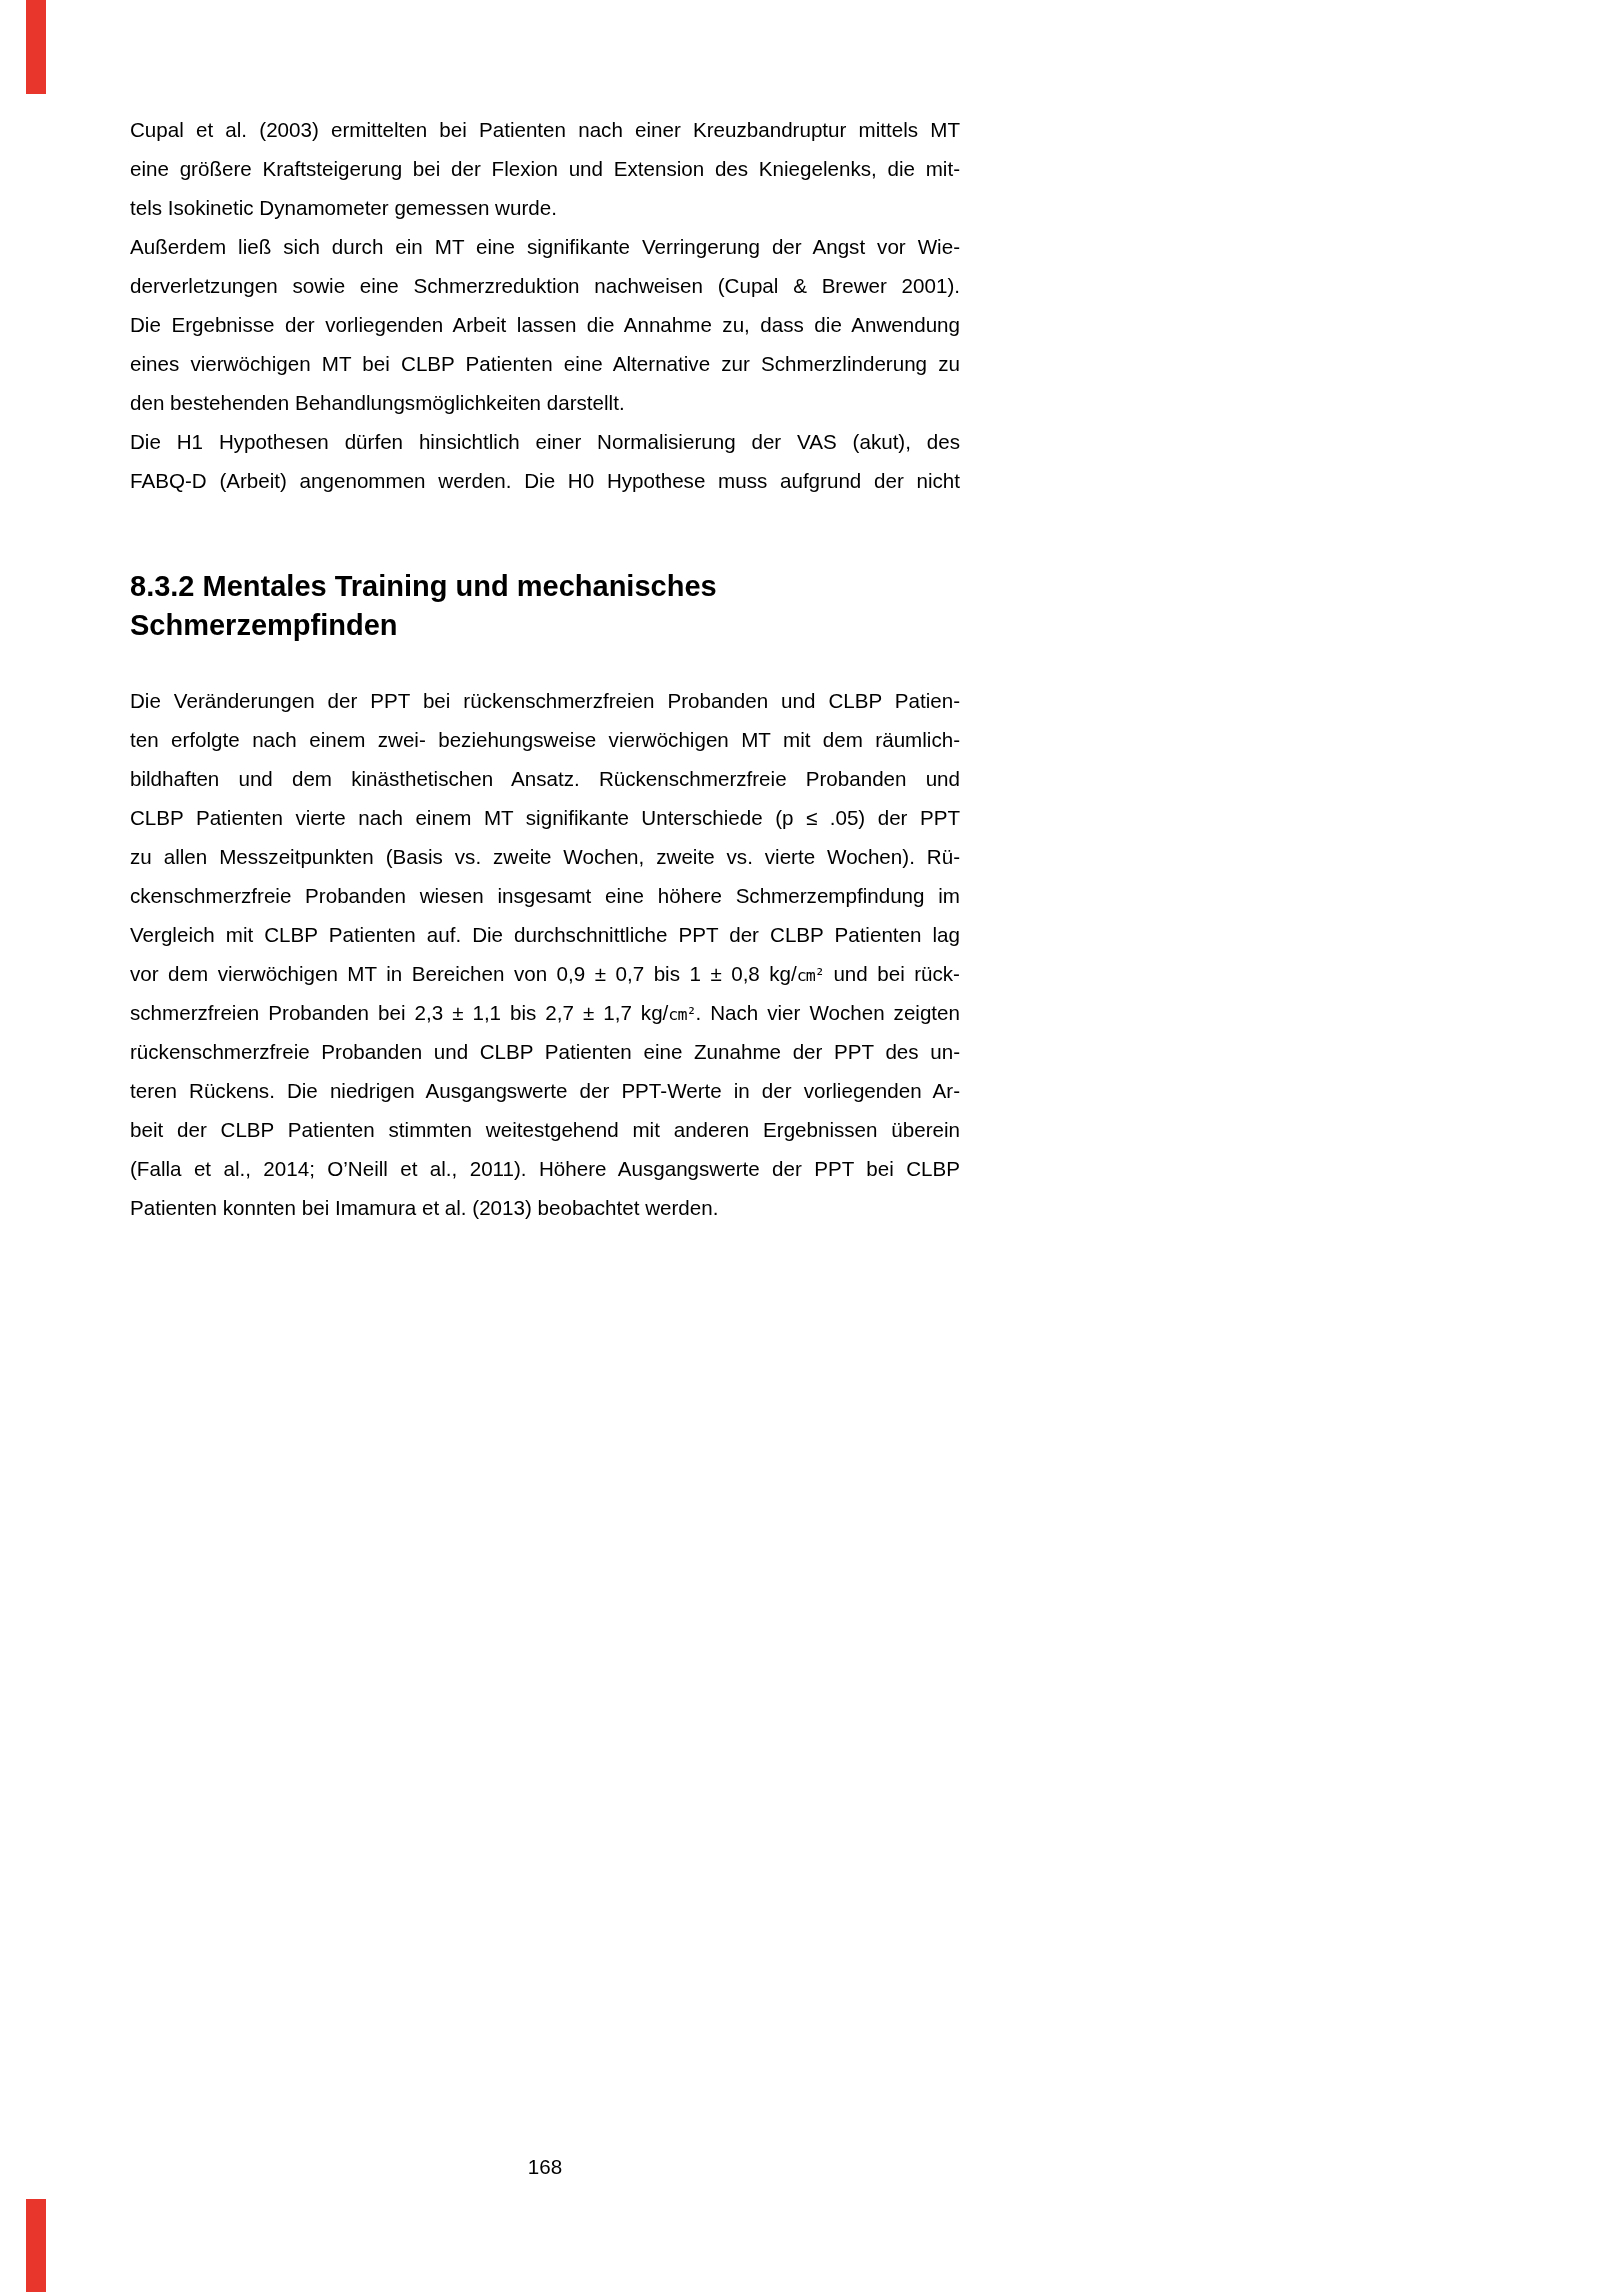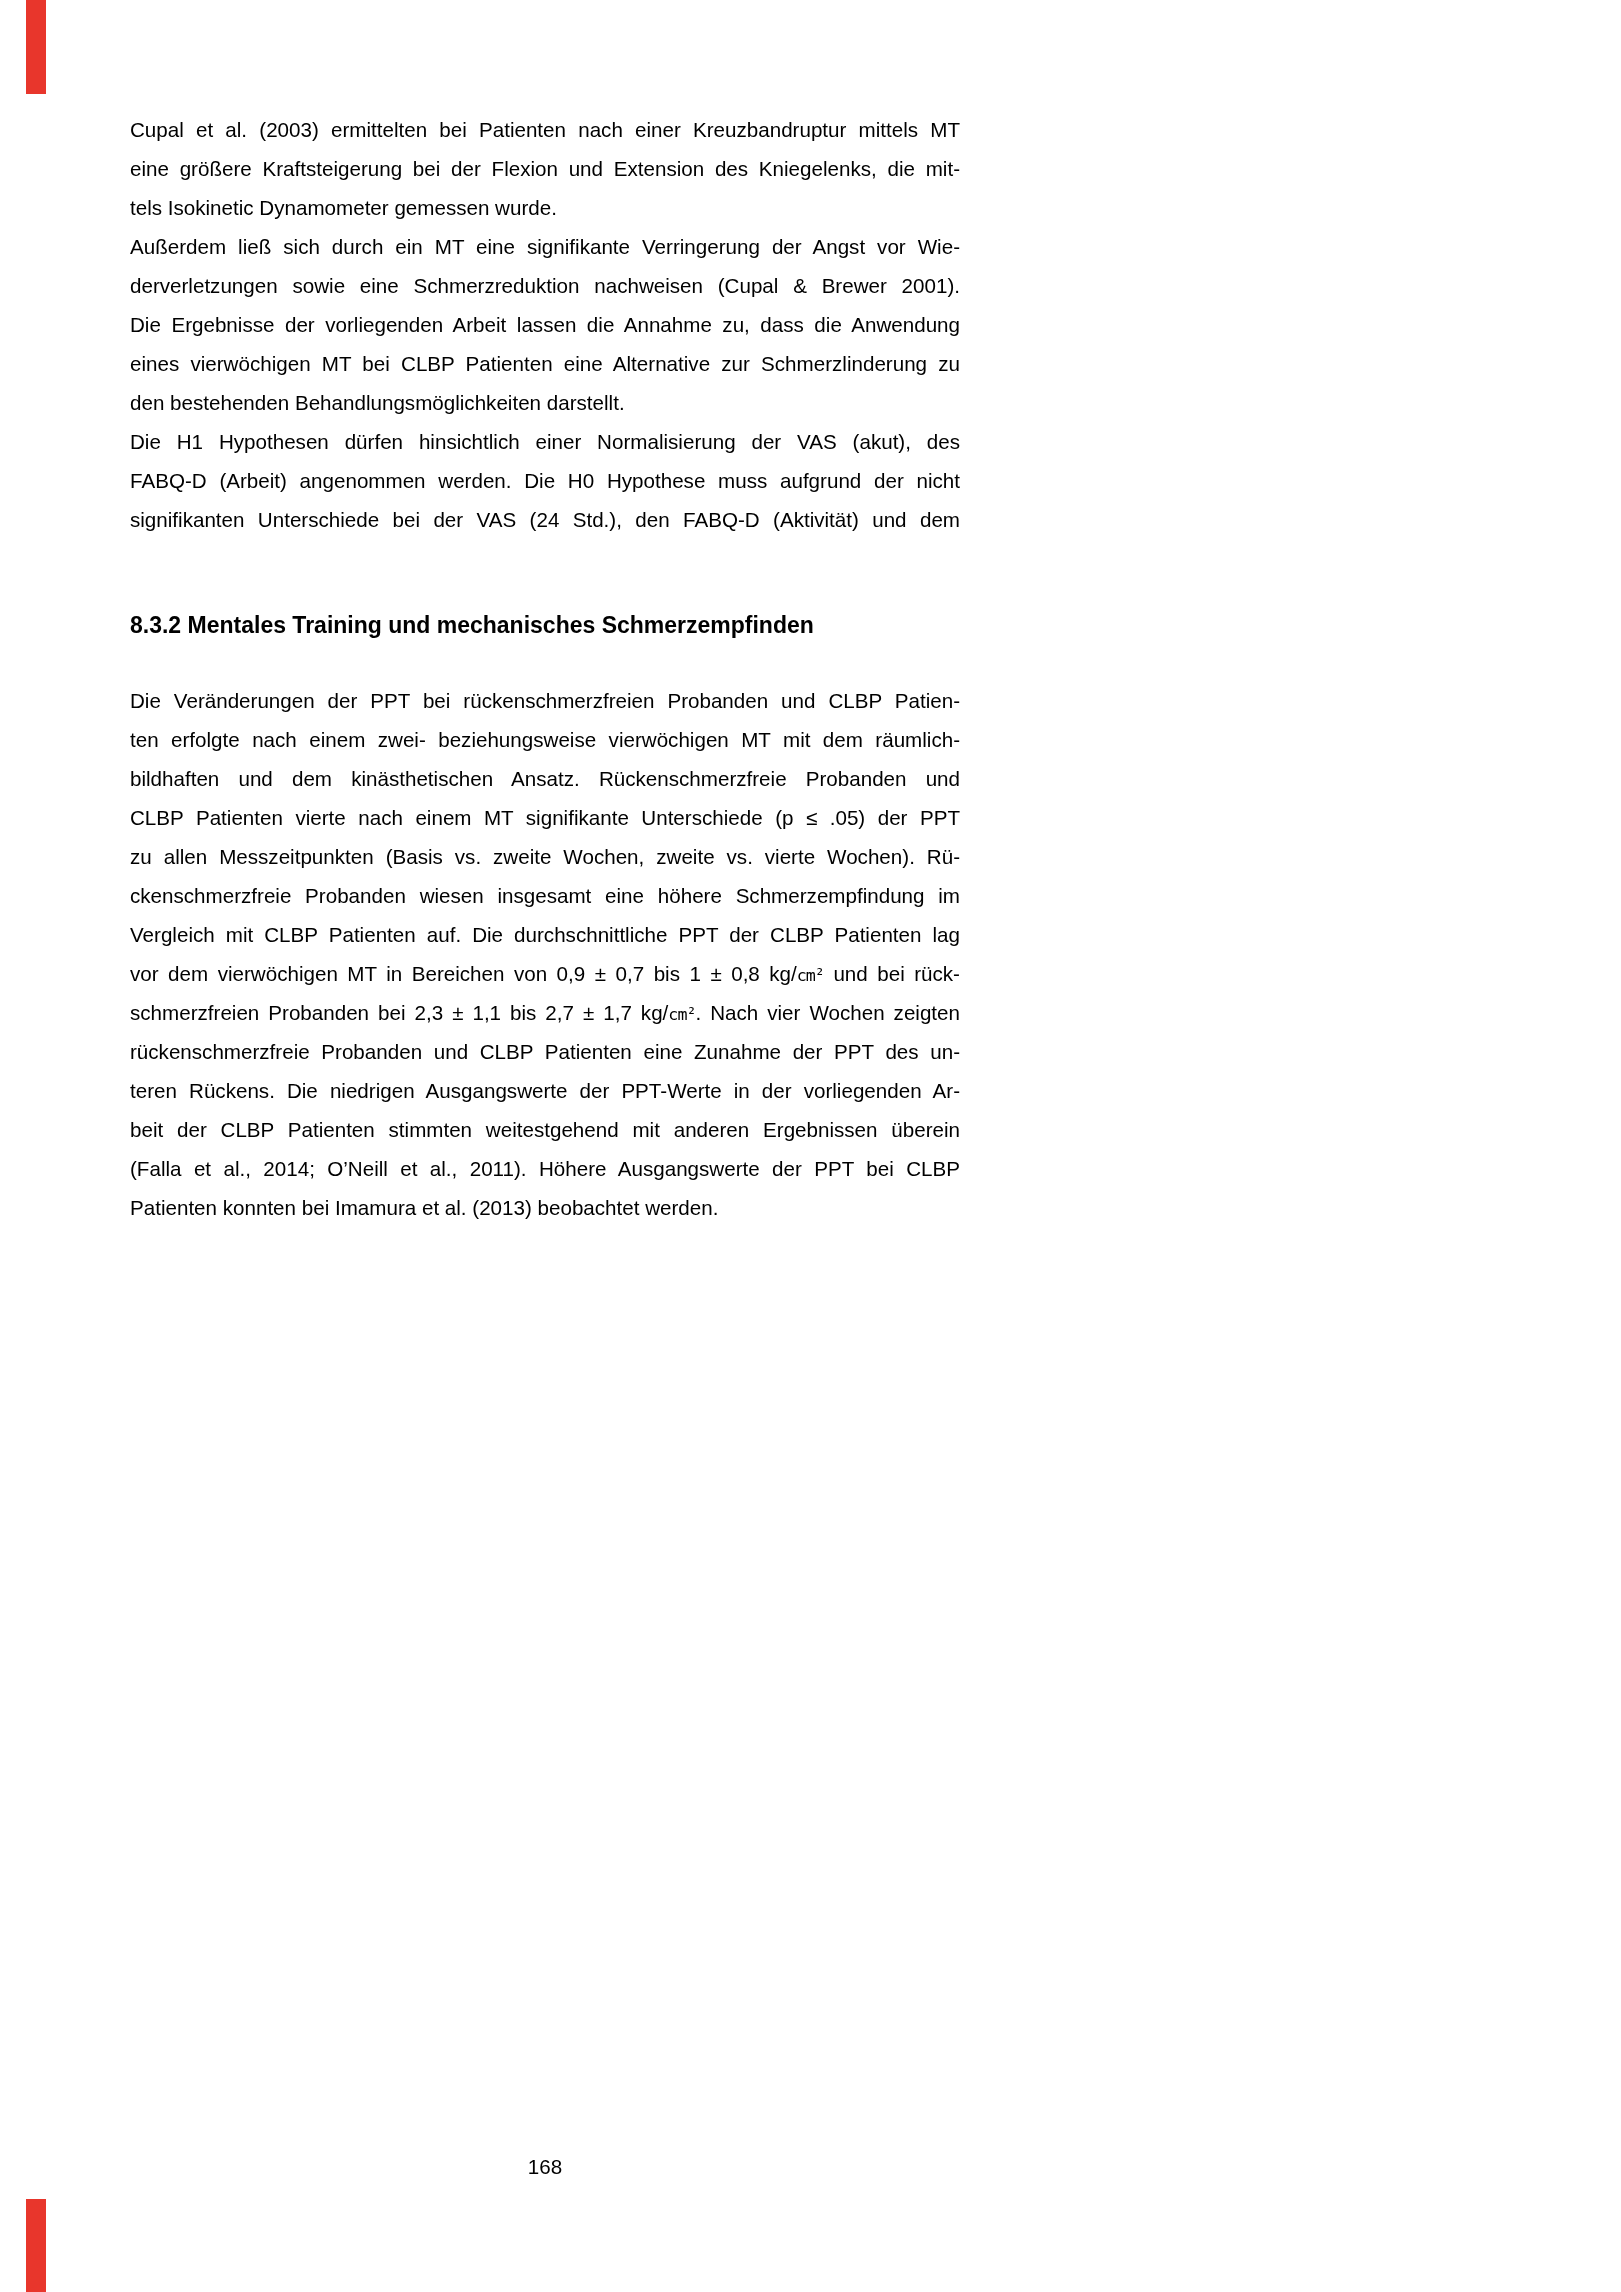--- a/index.html
+++ b/index.html
@@ -32,21 +32,21 @@
     height: 39px;
     overflow: hidden;
     text-align: justify;
     text-align-last: justify;
   }
   .line.para-last {
     text-align: left;
     text-align-last: left;
   }
   .heading {
-    font-size: 23px;
+    font-size: 29px;
     font-weight: bold;
     line-height: 39px;
     margin-top: 67px;
     margin-bottom: 36px;
     text-align: left;
   }
   .mono {
     font-family: "DejaVu Sans Mono", monospace;
     font-size: 16.7px;
     letter-spacing: -1px;
@@ -77,21 +77,20 @@
       <div class="paragraph">
         <div class="line">Außerdem ließ sich durch ein MT eine signifikante Verringerung der Angst vor Wie-</div>
         <div class="line">derverletzungen sowie eine Schmerzreduktion nachweisen (Cupal &amp; Brewer 2001).</div>
         <div class="line">Die Ergebnisse der vorliegenden Arbeit lassen die Annahme zu, dass die Anwendung</div>
         <div class="line">eines vierwöchigen MT bei CLBP Patienten eine Alternative zur Schmerzlinderung zu</div>
         <div class="line para-last">den bestehenden Behandlungsmöglichkeiten darstellt.</div>
       </div>
       <div class="paragraph">
         <div class="line">Die H1 Hypothesen dürfen hinsichtlich einer Normalisierung der VAS (akut), des</div>
         <div class="line">FABQ-D (Arbeit) angenommen werden. Die H0 Hypothese muss aufgrund der nicht</div>
-        <div class="line">signifikanten Unterschiede bei der VAS (24 Std.), den FABQ-D (Aktivität) und dem</div>
       </div>
       <div class="heading">8.3.2 Mentales Training und mechanisches Schmerzempfinden</div>
       <div class="paragraph">
         <div class="line">Die Veränderungen der PPT bei rückenschmerzfreien Probanden und CLBP Patien-</div>
         <div class="line">ten erfolgte nach einem zwei- beziehungsweise vierwöchigen MT mit dem räumlich-</div>
         <div class="line">bildhaften und dem kinästhetischen Ansatz. Rückenschmerzfreie Probanden und</div>
         <div class="line">CLBP Patienten vierte nach einem MT signifikante Unterschiede (p ≤ .05) der PPT</div>
         <div class="line">zu allen Messzeitpunkten (Basis vs. zweite Wochen, zweite vs. vierte Wochen). Rü-</div>
         <div class="line">ckenschmerzfreie Probanden wiesen insgesamt eine höhere Schmerzempfindung im</div>
         <div class="line">Vergleich mit CLBP Patienten auf. Die durchschnittliche PPT der CLBP Patienten lag</div>

